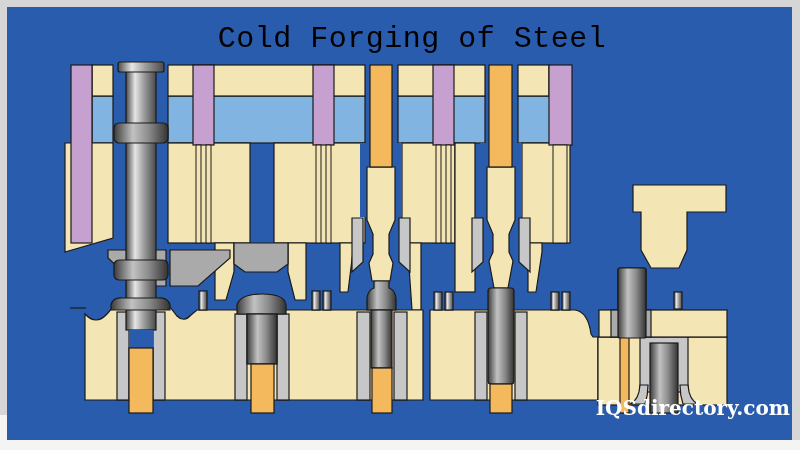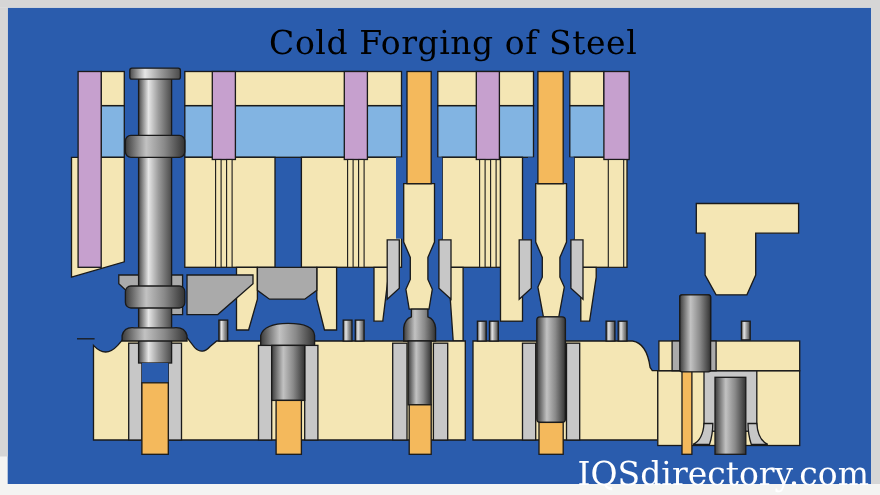--- a/index.html
+++ b/index.html
@@ -5,25 +5,25 @@
   html,body{margin:0;padding:0;}
   .stage{
     position:relative;width:800px;height:450px;overflow:hidden;
     background:var(--c-white,#fff);
     font-family:"DejaVu Serif", serif;
   }
   .stage svg{position:absolute;left:0;top:0;}
   .title{
     position:absolute;top:22px;left:412px;transform:translateX(-50%);
     font-size:30px;font-weight:500;color:var(--c-title,#000);
-    white-space:nowrap;letter-spacing:0.5px;
+    white-space:nowrap;letter-spacing:0.5px;font-family:Liberation Mono, monospace;
   }
   .watermark{
-    position:absolute;top:414px;right:10px;
-    font-size:30px;font-weight:normal;color:var(--c-watermark,#fff);
+    position:absolute;top:396px;right:10px;
+    font-size:20px;font-weight:bold;color:var(--c-watermark,#fff);
     white-space:nowrap;
   }
   .outline{stroke:var(--c-outline,#1a1a1a);stroke-width:1.2;}
 </style>
 </head>
 <body>
 
 <div class="stage">
 
 <svg width="800" height="450" viewBox="0 0 800 450">

